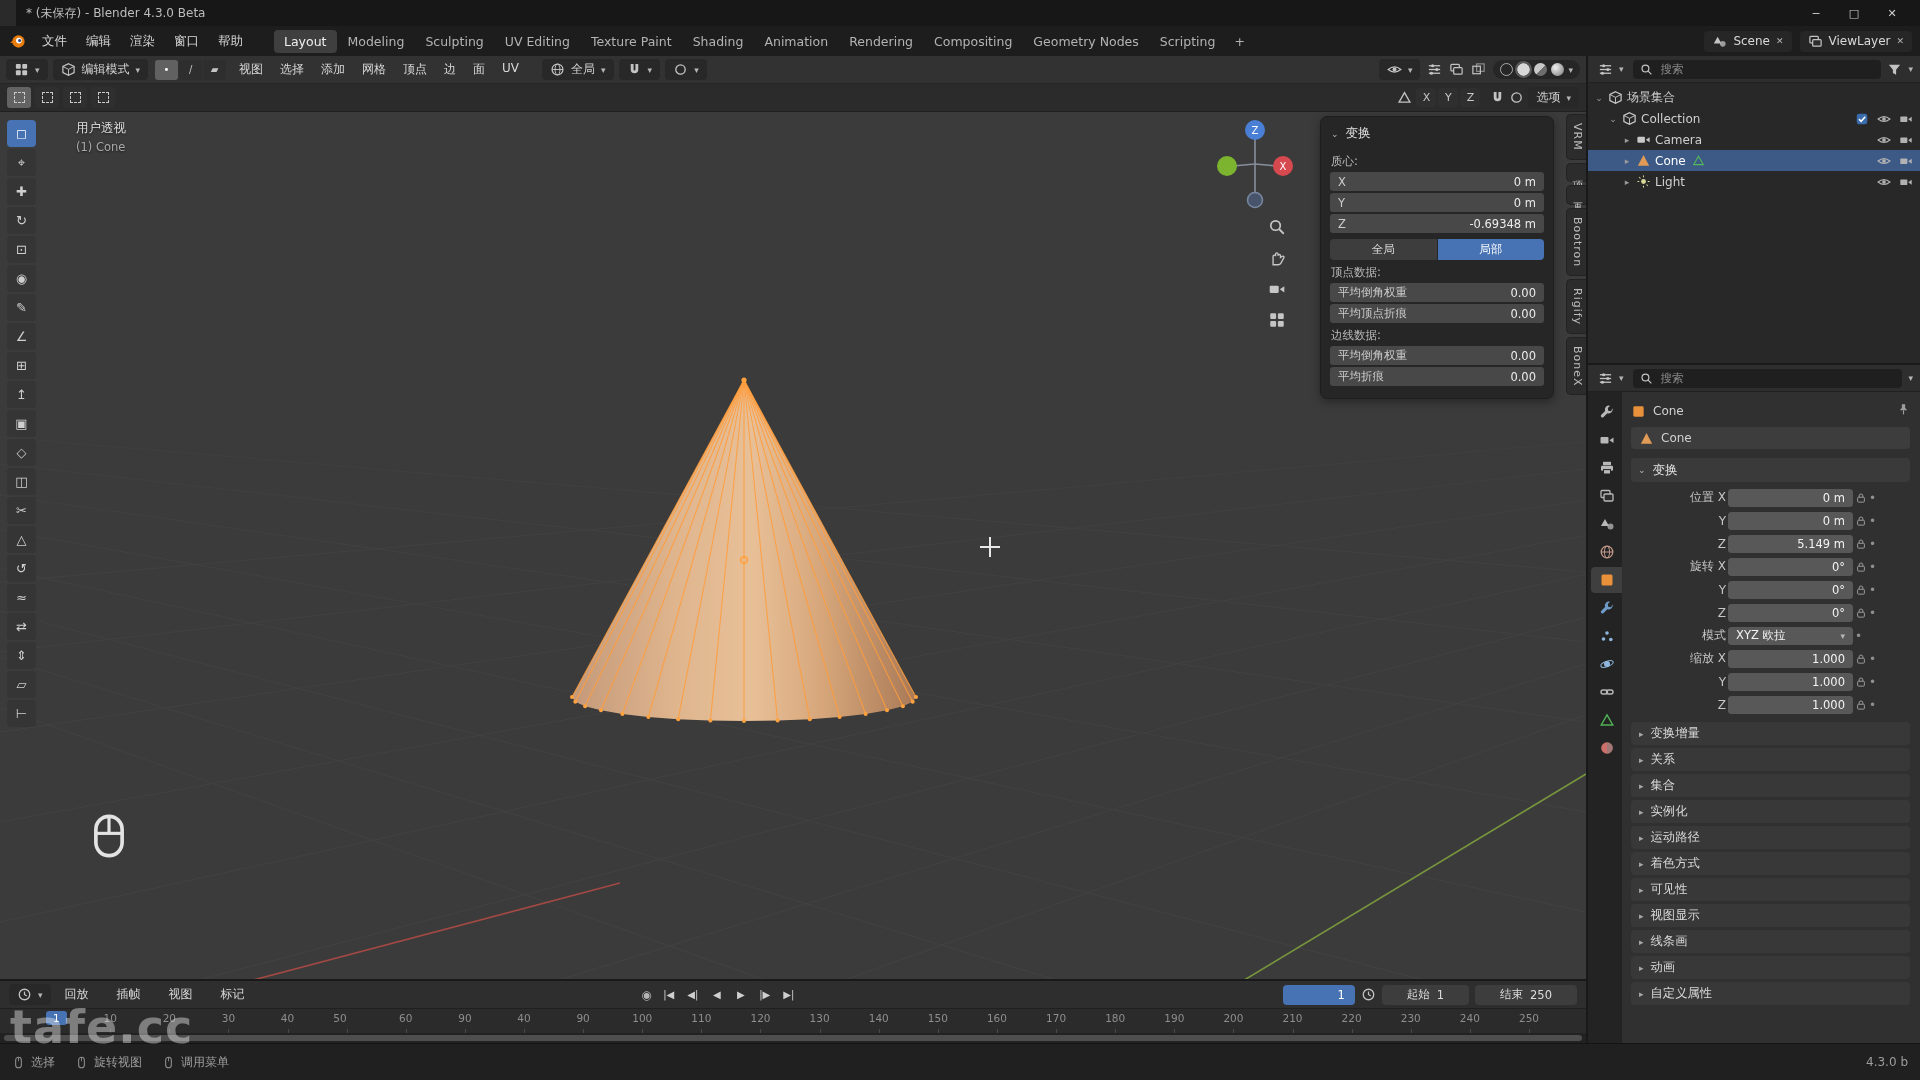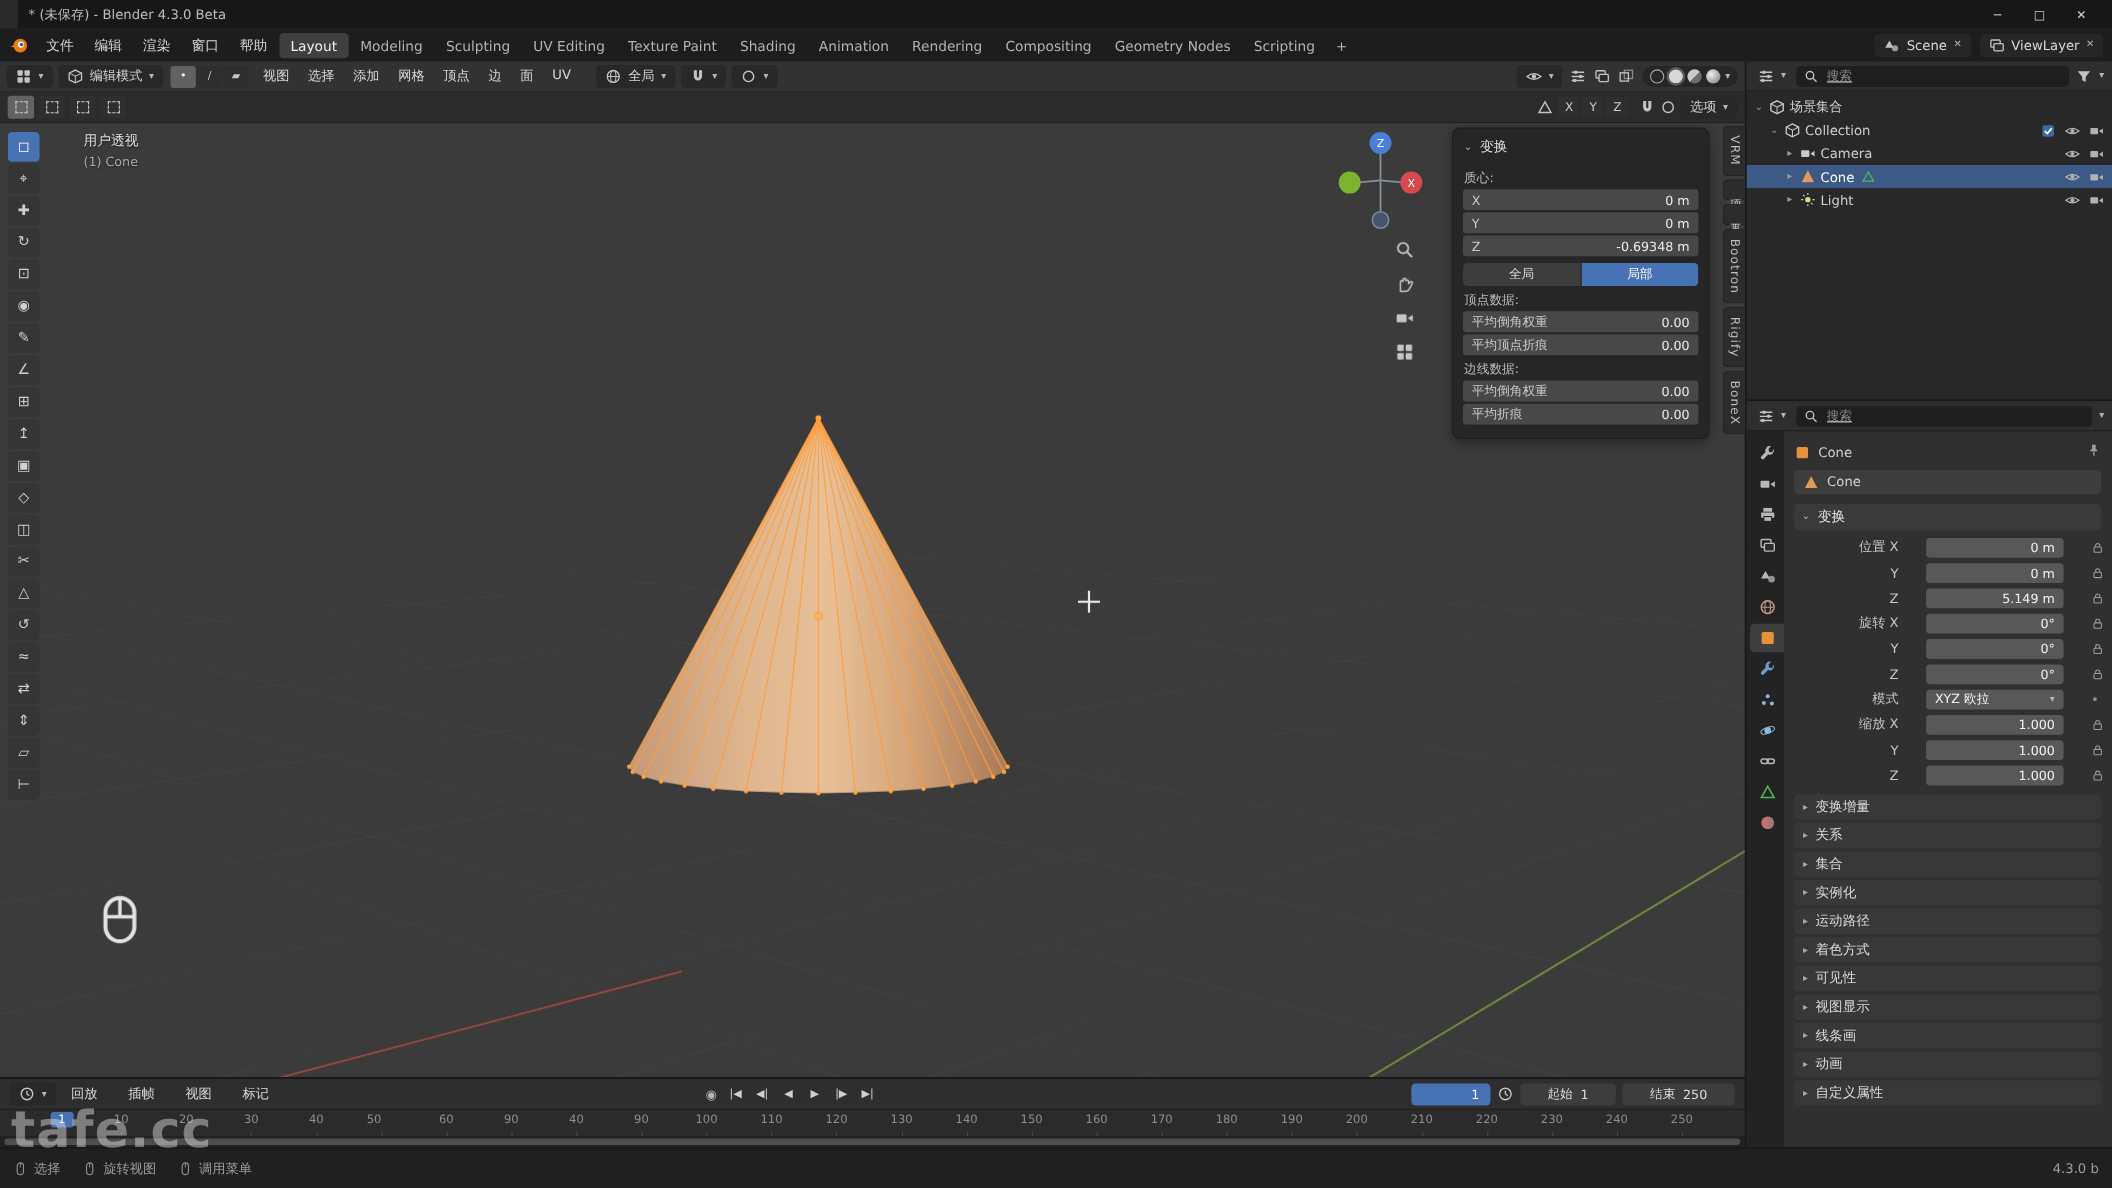--- a/index.html
+++ b/index.html
@@ -7,21 +7,21 @@
   *{box-sizing:border-box;user-select:none;}
   #app{position:relative;width:1920px;height:1080px;background:#2a2a2a;overflow:hidden;}
 
   
   .titlebar{position:absolute;top:0;left:16px;right:0;height:26px;background:#171717;display:flex;align-items:center;padding:0 10px;color:#bdbdbd;font-size:12px;}
   .win-btns{margin-left:auto;display:flex;gap:2px;}
   .win-btn{width:36px;height:22px;display:flex;align-items:center;justify-content:center;color:#cfcfcf;font-size:11px;border-radius:3px;}
   .menubar{position:absolute;top:26px;left:0;right:0;height:30px;background:#1d1d1d;display:flex;align-items:center;gap:2px;padding:0 8px;font-size:12.5px;}
   .logo{width:19px;height:19px;margin-right:4px;}
   .menu-item{padding:3px 9px;border-radius:4px;color:#d6d6d6;}
-  .ws-wrap{display:flex;margin-left:0;gap:1px;align-items:center;}
+  .ws-wrap{display:flex;margin-left:20px;gap:1px;align-items:center;}
   .ws-tab{padding:4px 10px;border-radius:4px;color:#b3b3b3;white-space:nowrap;}
   .ws-tab.active{background:#3f3f3f;color:#efefef;}
   .ws-add{padding:2px 8px;color:#b3b3b3;}
   .mb-right{margin-left:auto;display:flex;align-items:center;gap:8px;}
   .mb-field{display:flex;align-items:center;gap:6px;background:#262626;border-radius:4px;padding:2px 8px;height:21px;font-size:12px;color:#d9d9d9;}
   .ic16{width:15px;height:15px;color:#c3c3c3;flex:0 0 auto;}
   .caret{font-size:9px;color:#b5b5b5;}
 
   
   .main{position:absolute;top:56px;left:0;right:0;bottom:37px;display:flex;}
@@ -76,42 +76,42 @@
   .crosshair{position:absolute;left:980px;top:425px;width:20px;height:20px;z-index:4;}
   .crosshair::before,.crosshair::after{content:"";position:absolute;background:#e8e8e8;}
   .crosshair::before{left:9px;top:0;width:1.5px;height:20px;}
   .crosshair::after{top:9px;left:0;height:1.5px;width:20px;}
 
   
   .right-col{width:334px;display:flex;flex-direction:column;border-left:2px solid #191919;min-height:0;}
   .ed-header{height:27px;background:#2e2e2e;display:flex;align-items:center;gap:6px;padding:0 7px;border-bottom:1px solid #202020;flex:0 0 auto;}
   .outliner{height:309px;background:#282828;display:flex;flex-direction:column;border-bottom:2px solid #191919;flex:0 0 auto;}
   .srch{flex:1;display:flex;align-items:center;gap:6px;background:#1f1f1f;border-radius:4px;padding:2px 7px;height:19px;}
-  .srch input{background:none;border:none;outline:none;color:#ddd;font-size:11.5px;width:100%;font-family:inherit;text-decoration:underline;}
+  .srch input{background:none;border:none;outline:none;color:#ddd;font-size:11.5px;width:100%;font-family:inherit;}
   .srch input::placeholder{color:#8a8a8a;}
   .ol-rows{padding:4px 0;}
   .ol-row{display:flex;align-items:center;height:21px;padding-right:7px;font-size:12px;color:#cfcfcf;}
   .ol-row.sel{background:#3d5a87;color:#fff;}
   .ol-caret{width:14px;text-align:center;color:#9a9a9a;font-size:9px;flex:0 0 auto;}
   .ol-ic{width:15px;height:15px;margin:0 4px 0 2px;color:#c9c9c9;flex:0 0 auto;}
   .ol-ic.small{width:13px;height:13px;margin-left:6px;}
   .ol-right{margin-left:auto;display:flex;gap:8px;align-items:center;color:#b2b2b2;}
   .ol-tgl{width:14px;height:14px;color:#b2b2b2;}
 
   .properties{flex:1;display:flex;flex-direction:column;background:#303030;min-height:0;}
   .prop-body{flex:1;display:flex;min-height:0;}
   .pt-strip{width:34px;background:#232323;padding-top:7px;display:flex;flex-direction:column;align-items:flex-end;gap:2px;flex:0 0 auto;}
   .pt{width:31px;height:26px;display:flex;align-items:center;justify-content:center;border-radius:4px 0 0 4px;}
   .pt.active{background:#3f3f3f;}
   .pt-ic{width:16px;height:16px;}
   .prop-content{flex:1;padding:7px 10px 0 9px;overflow:hidden;}
   .pc-row1{display:flex;align-items:center;gap:7px;height:24px;}
   .pc-name{display:flex;align-items:center;gap:7px;background:#3d3d3d;border-radius:4px;padding:2px 8px;height:22px;margin:4px 0 9px;}
   .psec-h{display:flex;align-items:center;gap:7px;height:24px;font-size:12.5px;color:#e4e4e4;background:#3a3a3a;border-radius:4px;padding:0 7px;margin-bottom:4px;}
-  .trow{display:flex;align-items:center;gap:25px;height:23px;}
+  .trow{display:flex;align-items:center;gap:2px;height:23px;}
   .trow .tl{width:95px;text-align:right;color:#c6c6c6;flex:0 0 auto;}
   .trow .tf{width:125px;background:#585858;border-radius:3.5px;height:18px;display:flex;align-items:center;justify-content:flex-end;padding:0 8px;color:#f2f2f2;font-size:11.5px;flex:0 0 auto;}
   .trow .tf.dd{justify-content:space-between;}
   .lock-ic{width:12px;height:12px;color:#9c9c9c;flex:0 0 auto;}
   .dotk{color:#8f8f8f;font-size:12px;}
   .psec{display:flex;align-items:center;gap:7px;height:23px;background:#383838;border-radius:4px;padding:0 8px;margin:3px 0;font-size:12.3px;color:#dadada;}
   .psec .car{font-size:9px;color:#a8a8a8;}
 
   
   .timeline{height:64px;background:#262626;border-top:2px solid #191919;display:flex;flex-direction:column;flex:0 0 auto;}

